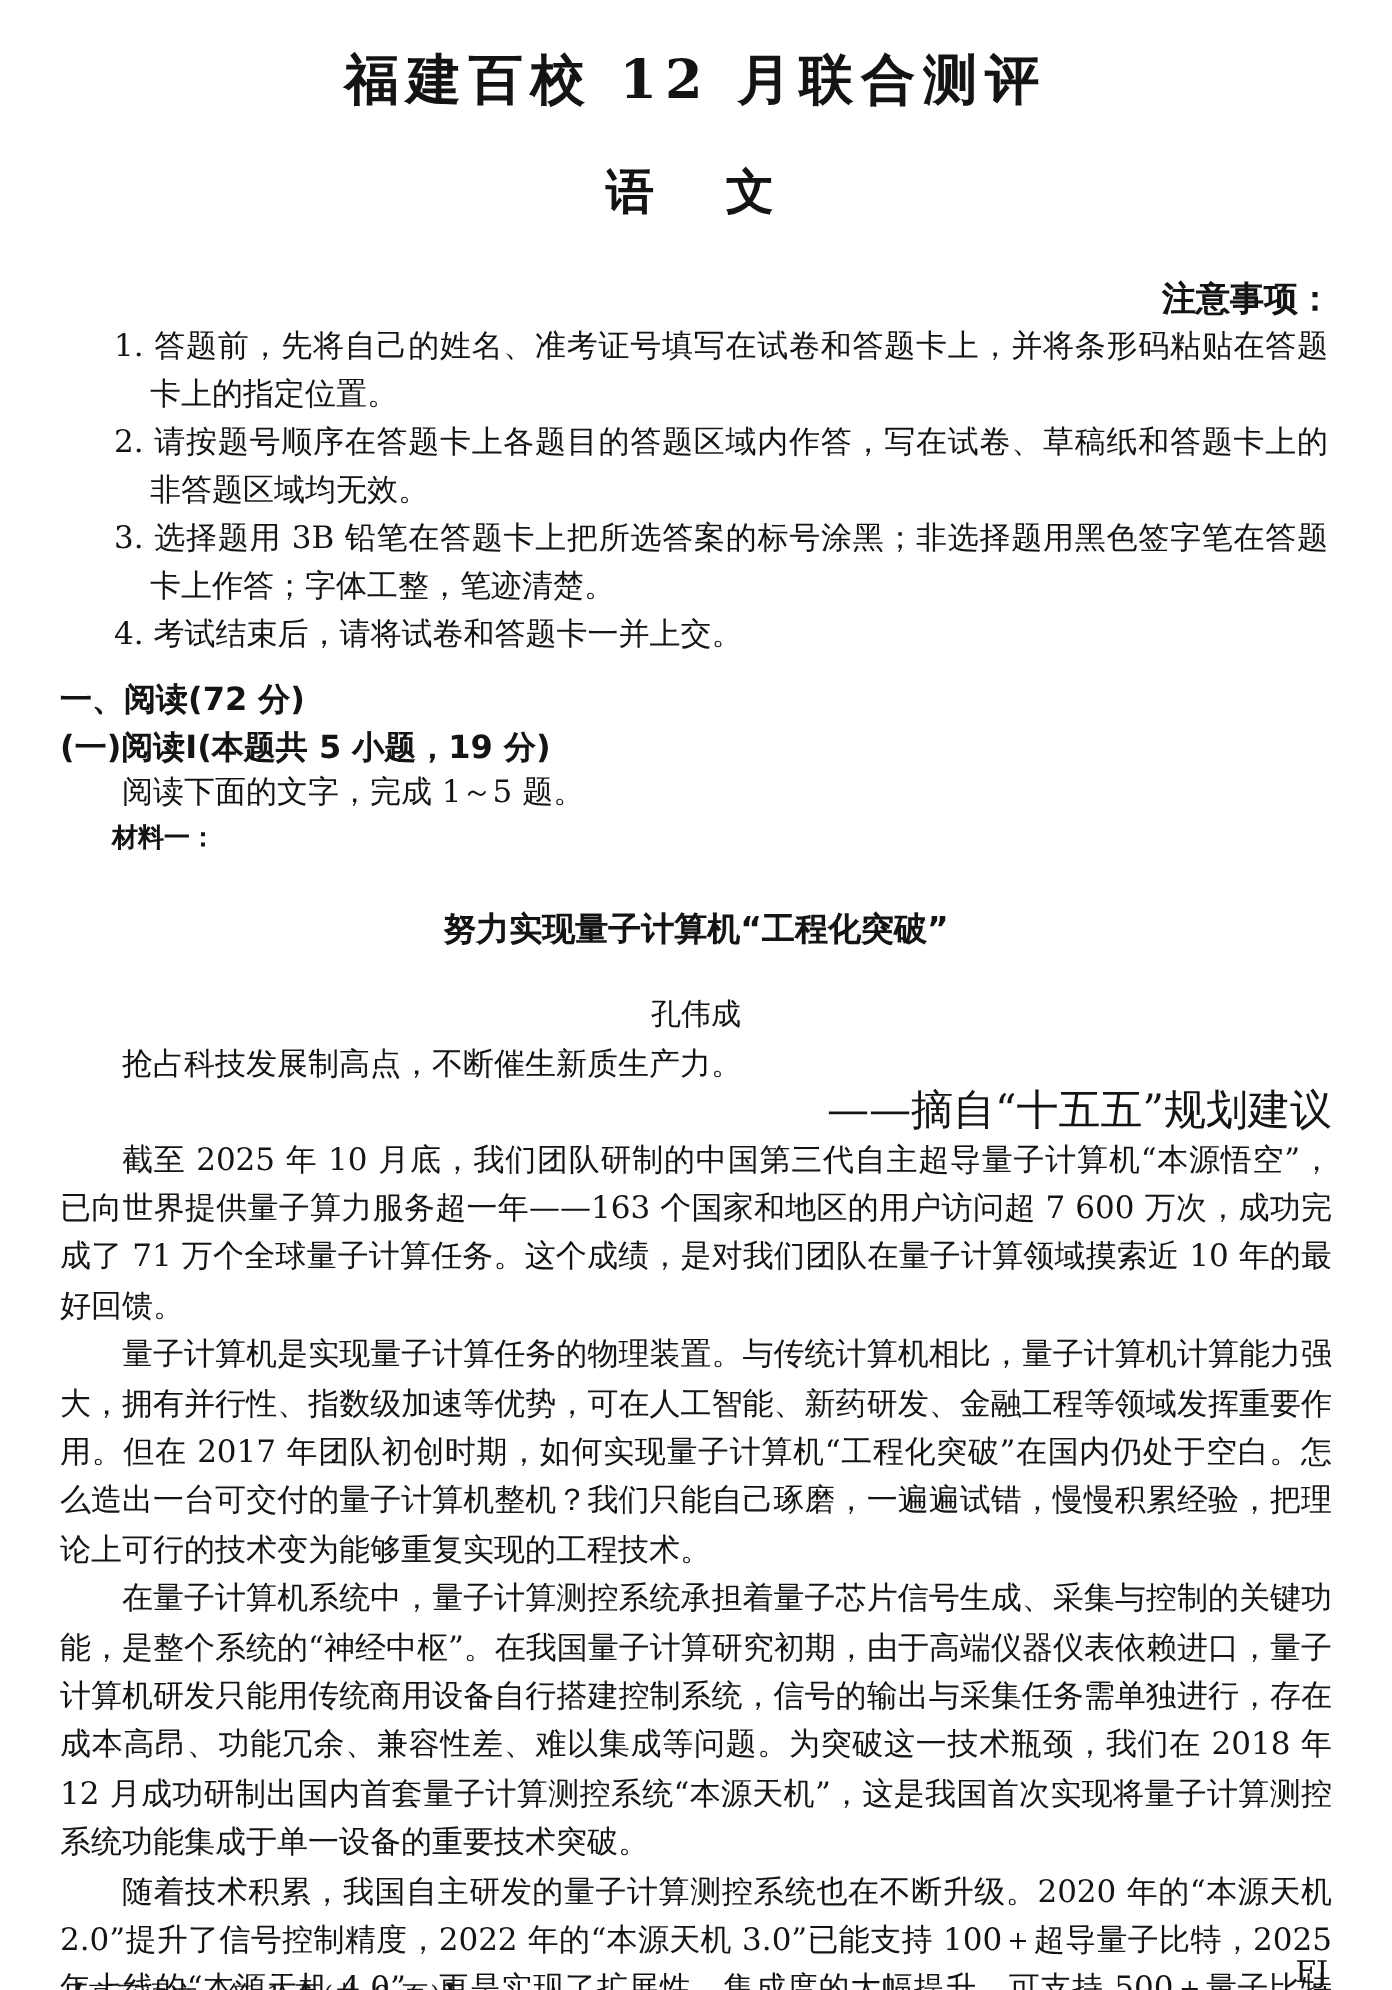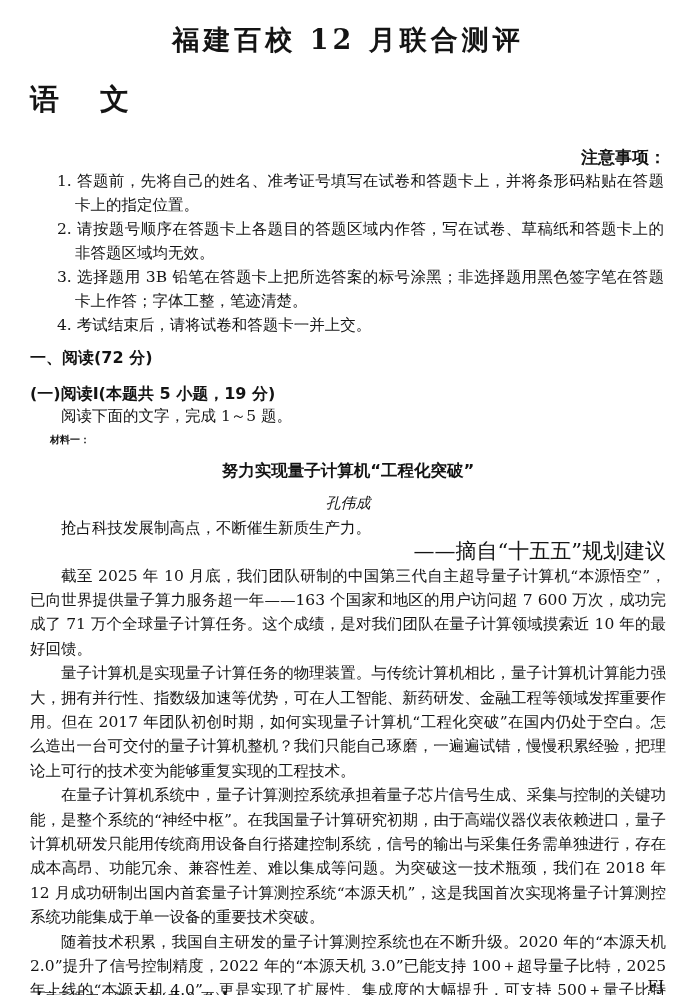--- a/index.html
+++ b/index.html
@@ -23,24 +23,24 @@
   }
   .exam-title {
     text-align: center;
     font-family: "DejaVu Serif", serif;
     font-weight: bold;
     font-size: 27px;
     letter-spacing: 4px;
     margin-top: 8px;
   }
   .subject-title {
-    text-align: left;
+    text-align: center;
     font-family: "DejaVu Sans", sans-serif;
     font-weight: bold;
-    font-size: 29px;
+    font-size: 24px;
     letter-spacing: 6px;
     margin-top: 22px;
   }
   .exam-info {
     text-align: center;
     font-size: 16px;
     margin-top: 24px;
     letter-spacing: 1px;
   }
   .notes {
@@ -62,45 +62,44 @@
     margin-top: 1px;
   }
   .section-heading,
   .section-subheading {
     font-family: "DejaVu Sans", sans-serif;
     font-weight: bold;
     font-size: 16px;
     line-height: 23px;
   }
   .section-heading { margin-top: 8px; }
-  .section-subheading { margin-top: 13px; }
+  .section-subheading { margin-top: 1px; }
   .instruction {
     font-size: 15.5px;
     line-height: 23.5px;
     text-indent: 2em;
   }
   .material-label {
     font-family: "DejaVu Sans", sans-serif;
     font-weight: bold;
-    font-size: 10px;
+    font-size: 13px;
     line-height: 23.5px;
     text-indent: 2em;
   }
   .material-title {
     text-align: center;
     font-family: "DejaVu Sans", sans-serif;
     font-weight: bold;
     font-size: 16.5px;
-    margin-top: 8px;
+    margin-top: 22px;
   }
   .material-author {
     text-align: center;
     font-size: 15px;
-    margin-top: 12px;
-    font-style: italic;
+    margin-top: 22px;
   }
   .epigraph {
     font-size: 15.5px;
     line-height: 23.5px;
     text-indent: 2em;
     margin-top: 4px;
   }
   .epigraph-source {
     font-size: 21px;
     line-height: 23.5px;

